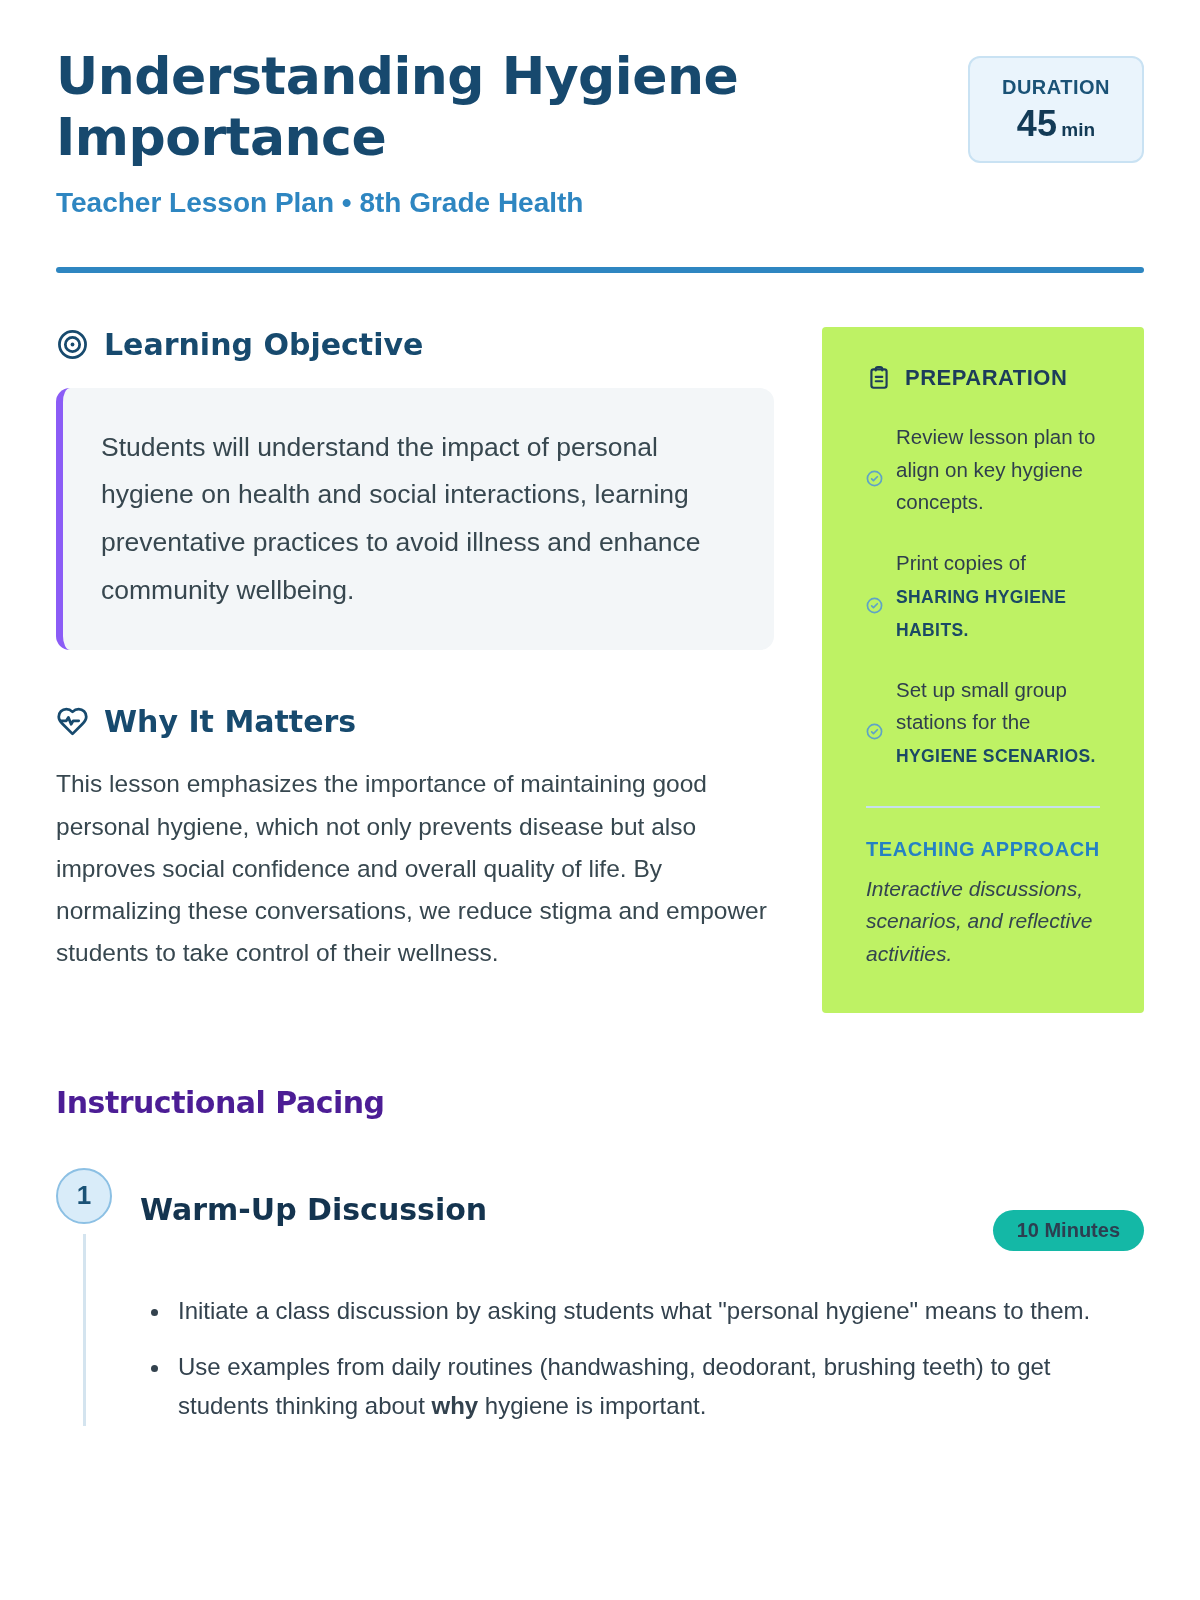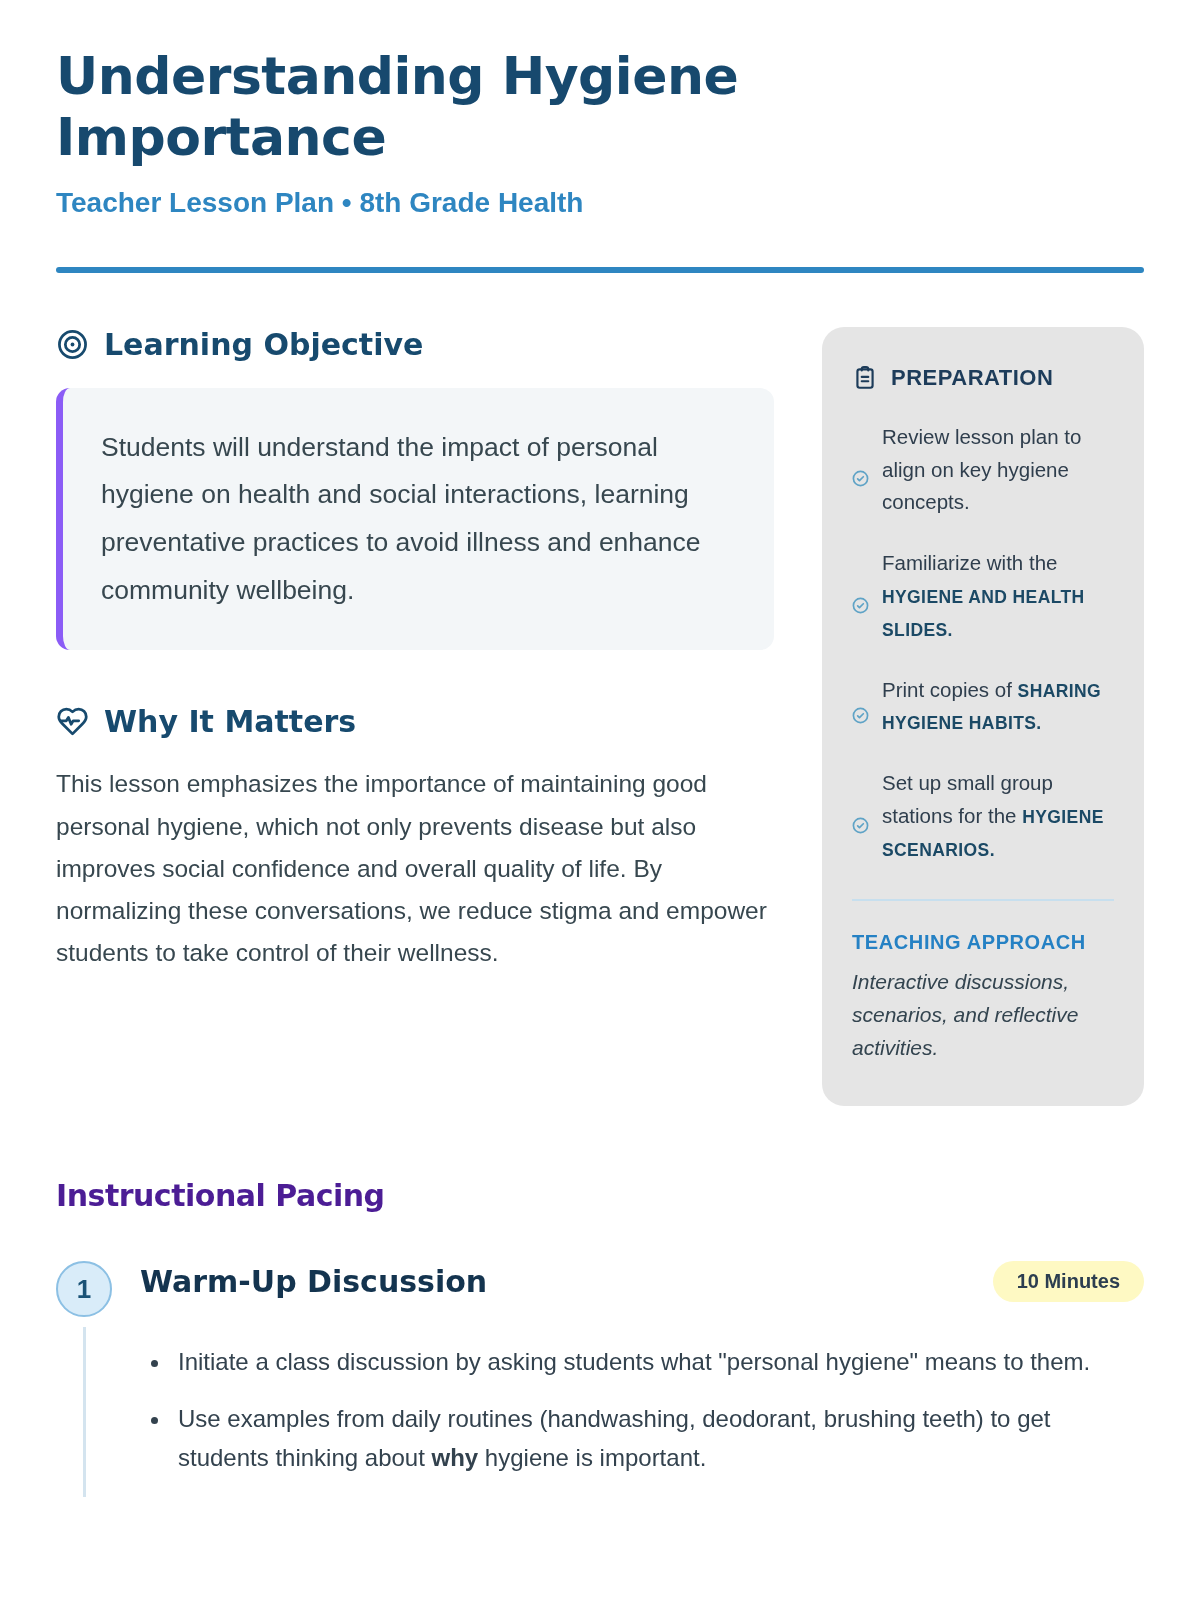--- a/index.html
+++ b/index.html
@@ -44,21 +44,21 @@
 
   .objective-quote {
     margin-top:26px; background:#f3f6f8;
     border-left:7px solid #8b5cf6; border-radius:14px;
     padding:36px 38px; font-size:26.5px; line-height:1.8; color:#37474f;
   }
   .sec-gap { margin-top:54px; }
   .body-text { margin-top:24px; font-size:24.5px; line-height:1.72; color:#37474f; }
 
   
-  .prep-card { background:#e5e5e5; border-radius:22px; padding:38px 30px 42px; }
+  .prep-card { background:#bef264; border-radius:4px; padding:38px 44px 42px; }
   .prep-head {
     display:flex; align-items:center; gap:13px;
     font-size:22px; font-weight:bold; color:#1d3c5a; letter-spacing:0.5px;
   }
   .prep-icon { width:26px; height:26px; flex:0 0 26px; }
   .prep-icon svg { width:100%; height:100%; }
   .prep-list { list-style:none; margin-top:30px; display:flex; flex-direction:column; gap:28px; }
   .prep-item { display:flex; gap:13px; font-size:20.5px; line-height:1.6; color:#2f3e4d;align-items:center; }
   .check { flex:0 0 17px; width:17px; height:17px; margin-top:6px; }
   .check svg { width:100%; height:100%; }
@@ -78,38 +78,45 @@
     width:56px; height:56px; border-radius:50%;
     background:#d9ecf9; border:2px solid #8cc0e4; color:#1a5276;
     font-size:26px; font-weight:bold;
     display:flex; align-items:center; justify-content:center;
   }
   .step-line { width:3px; flex:1; min-height:170px; background:#d4e4ef; margin-top:10px; }
   .step-content { flex:1; }
   .step-top { display:flex; justify-content:space-between; align-items:center; }
   .step-top h3 { font-family:"DejaVu Sans", sans-serif; font-size:30px; font-weight:bold; color:#14344f; }
   .time-badge {
-    background:#fef9c3; border-radius:999px; padding:9px 24px;
-    font-size:20px; font-weight:bold; color:#2c3e50; white-space:nowrap;
+    background:#14b8a6; border-radius:999px; padding:9px 24px;
+    font-size:20px; font-weight:bold; color:#2c3e50; white-space:nowrap;margin-top:42px;
   }
   .step-bullets {
     margin-top:41px; padding-left:32px; list-style:disc;
     display:flex; flex-direction:column; gap:18px;
     font-size:24px; line-height:1.62; color:#33424e;
   }
   .step-bullets li { padding-left:6px; }
 </style>
 </head>
 <body>
 
 <div class="page">
 
   <div class="header-row">
     <div>
       <h1 class="title">Understanding Hygiene Importance</h1>
+    </div>
+    <div class="duration-box">
+      <div class="duration-label">DURATION</div>
+      <div class="duration-value-row">
+        <span class="duration-number">45</span>
+        <span class="duration-unit">min</span>
+      </div>
     </div>
   </div>
   <p class="subtitle">Teacher Lesson Plan • 8th Grade Health</p>
 
   <div class="rule"></div>
 
   <div class="content">
 
     <div class="main-col">
       <section>
@@ -163,29 +170,20 @@
           </span>
           <span class="prep-text"><span>Review lesson plan to align on key hygiene concepts.</span><strong class="prep-strong"></strong></span>
         </li>
         <li class="prep-item">
           <span class="check">
             <svg viewBox="0 0 24 24" fill="none" stroke="#5fa3c6" stroke-width="2.4" stroke-linecap="round" stroke-linejoin="round">
               <circle cx="12" cy="12" r="10"></circle>
                 <path d="M8 12.5l2.5 2.5L16 9.5"></path>
             </svg>
           </span>
-          <span class="prep-text"><span>Familiarize with the </span><strong class="prep-strong">HYGIENE AND HEALTH SLIDES.</strong></span>
-        </li>
-        <li class="prep-item">
-          <span class="check">
-            <svg viewBox="0 0 24 24" fill="none" stroke="#5fa3c6" stroke-width="2.4" stroke-linecap="round" stroke-linejoin="round">
-              <circle cx="12" cy="12" r="10"></circle>
-                <path d="M8 12.5l2.5 2.5L16 9.5"></path>
-            </svg>
-          </span>
           <span class="prep-text"><span>Print copies of </span><strong class="prep-strong">SHARING HYGIENE HABITS.</strong></span>
         </li>
         <li class="prep-item">
           <span class="check">
             <svg viewBox="0 0 24 24" fill="none" stroke="#5fa3c6" stroke-width="2.4" stroke-linecap="round" stroke-linejoin="round">
               <circle cx="12" cy="12" r="10"></circle>
                 <path d="M8 12.5l2.5 2.5L16 9.5"></path>
             </svg>
           </span>
           <span class="prep-text"><span>Set up small group stations for the </span><strong class="prep-strong">HYGIENE SCENARIOS.</strong></span>

